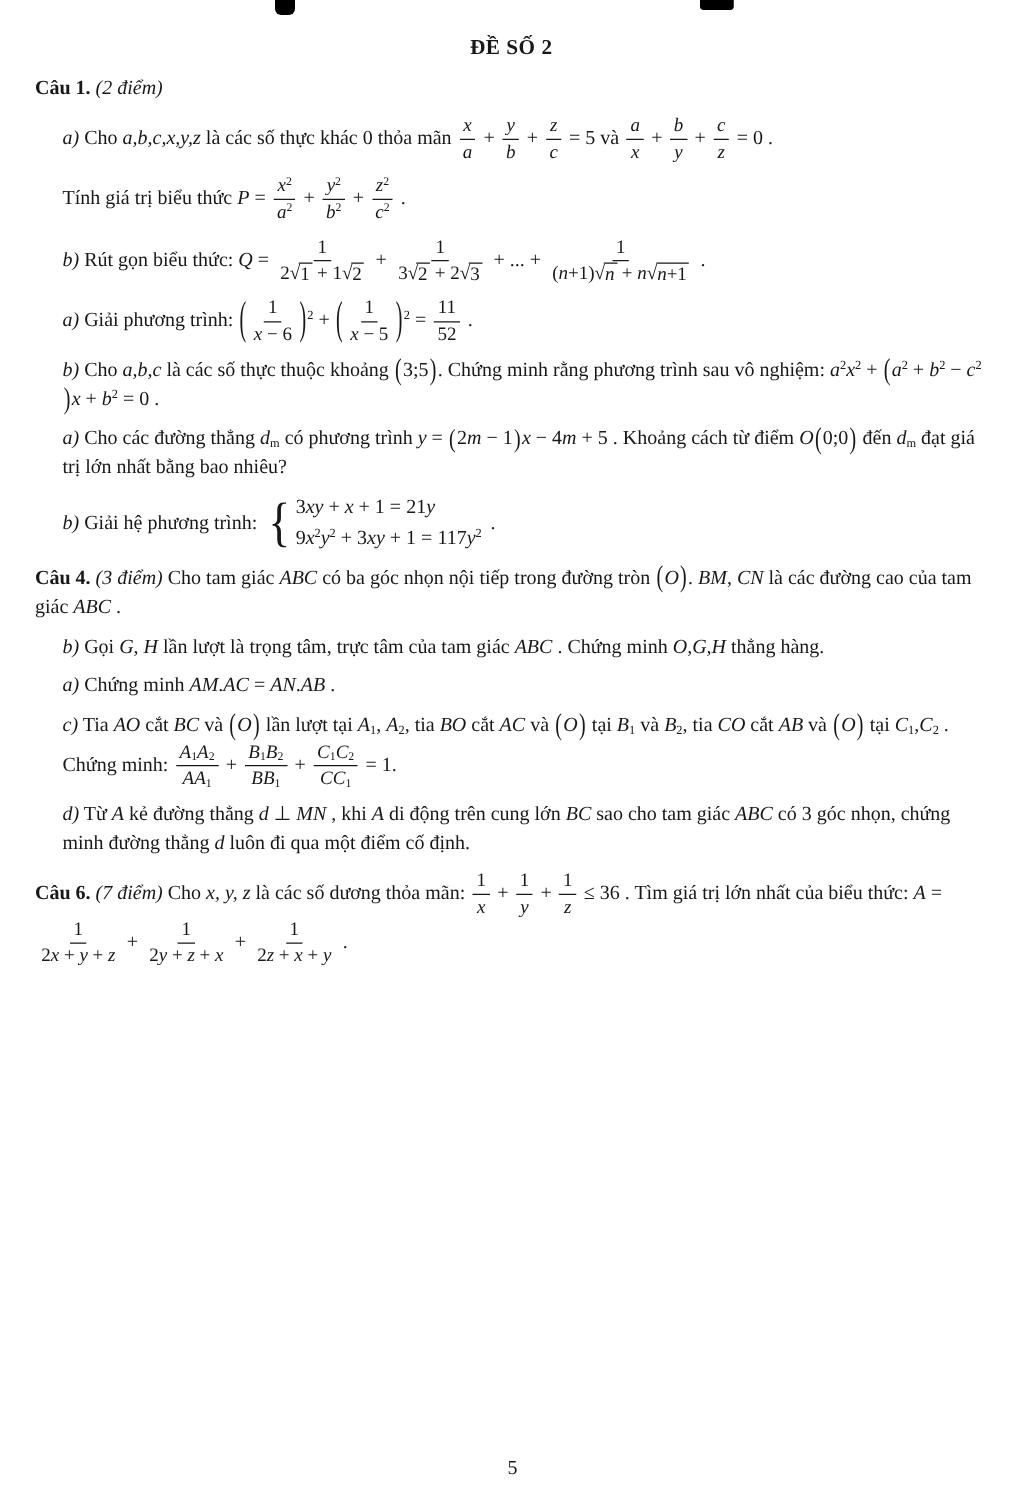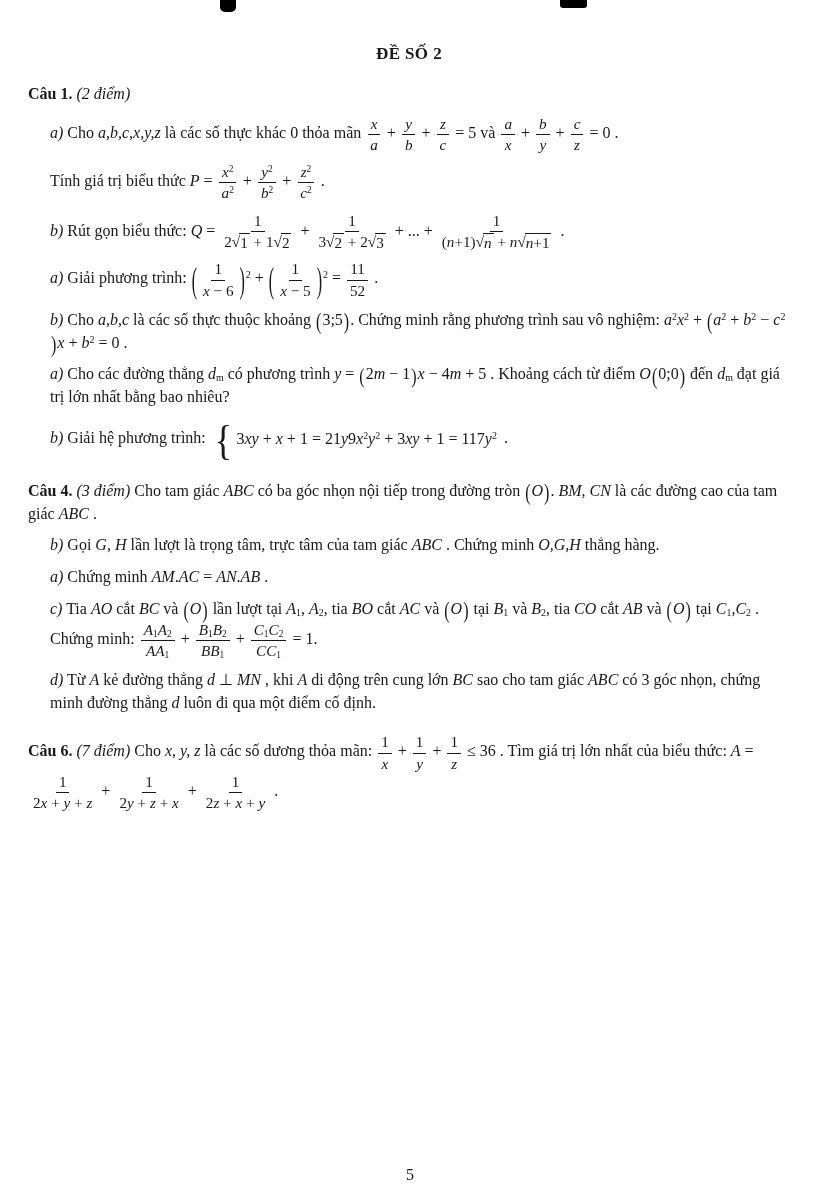--- a/index.html
+++ b/index.html
@@ -1,44 +1,44 @@
 <!DOCTYPE html>
 <html><head>
 <meta charset="utf-8">
 <style>
   html,body{margin:0;padding:0;}
   body{
     width:820px;height:1200px;background:#ffffff;position:relative;
     font-family:"Liberation Serif", serif;color:#181818;overflow:hidden;
   }
-  .page{padding:38px 30px 0 28px;}
+  .page{padding:22px 30px 0 28px;}
   .title{
     text-align:center;font-size:17px;font-weight:700;margin:6px 0 12px;
     letter-spacing:.4px;
   }
   .para{font-size:16px;line-height:1.42;margin:9px 0;}
-  .para.h{margin-top:19px;}
+  .para.h{margin-top:2px;}
   .para.item{padding-left:22px;}
   .mi{font-style:italic;}
   .mb{font-weight:700;}
   .msup{font-size:.62em;vertical-align:.55em;line-height:0;}
   .msub{font-size:.62em;vertical-align:-.25em;line-height:0;}
   .frac{
     display:inline-flex;flex-direction:column;align-items:center;
     vertical-align:middle;margin:0 2px;font-size:.95em;line-height:1.2;text-align:center;
   }
   .frac>.num{padding:0 3px 1px;border-bottom:1px solid #181818;}
   .frac>.den{padding:1px 3px 0;}
   .sqrt{display:inline-flex;align-items:flex-start;vertical-align:baseline;}
   .sqrt>.rad{line-height:1.15;margin-right:-1px;}
   .sqrt>.arg{border-top:1px solid #181818;line-height:1.15;padding:0 2px 0 1px;}
   .big{display:inline-block;vertical-align:middle;line-height:1;font-weight:400;padding:0 1px;}
   .cases{display:inline-flex;align-items:center;vertical-align:middle;margin:0 3px;}
   .cases>.brace{font-size:2.7em;font-weight:300;line-height:1;transform:scaleX(.85);}
-  .cases>.rows{display:inline-flex;flex-direction:row;row-gap:3px;margin-left:3px;}
+  .cases>.rows{display:inline-flex;flex-direction:column;row-gap:3px;margin-left:3px;}
   .crow{display:block;}
   .page-num{position:absolute;left:0;right:0;bottom:16px;text-align:center;font-size:16px;}
   .artifact{position:absolute;background:#000;}
   .a1{left:220px;top:0;width:16px;height:12px;border-radius:0 0 5px 5px;}
   .a2{left:560px;top:0;width:27px;height:8px;border-radius:0 0 3px 3px;}
 </style>
 </head>
 <body>
 
 <div class="artifact a1"></div>

